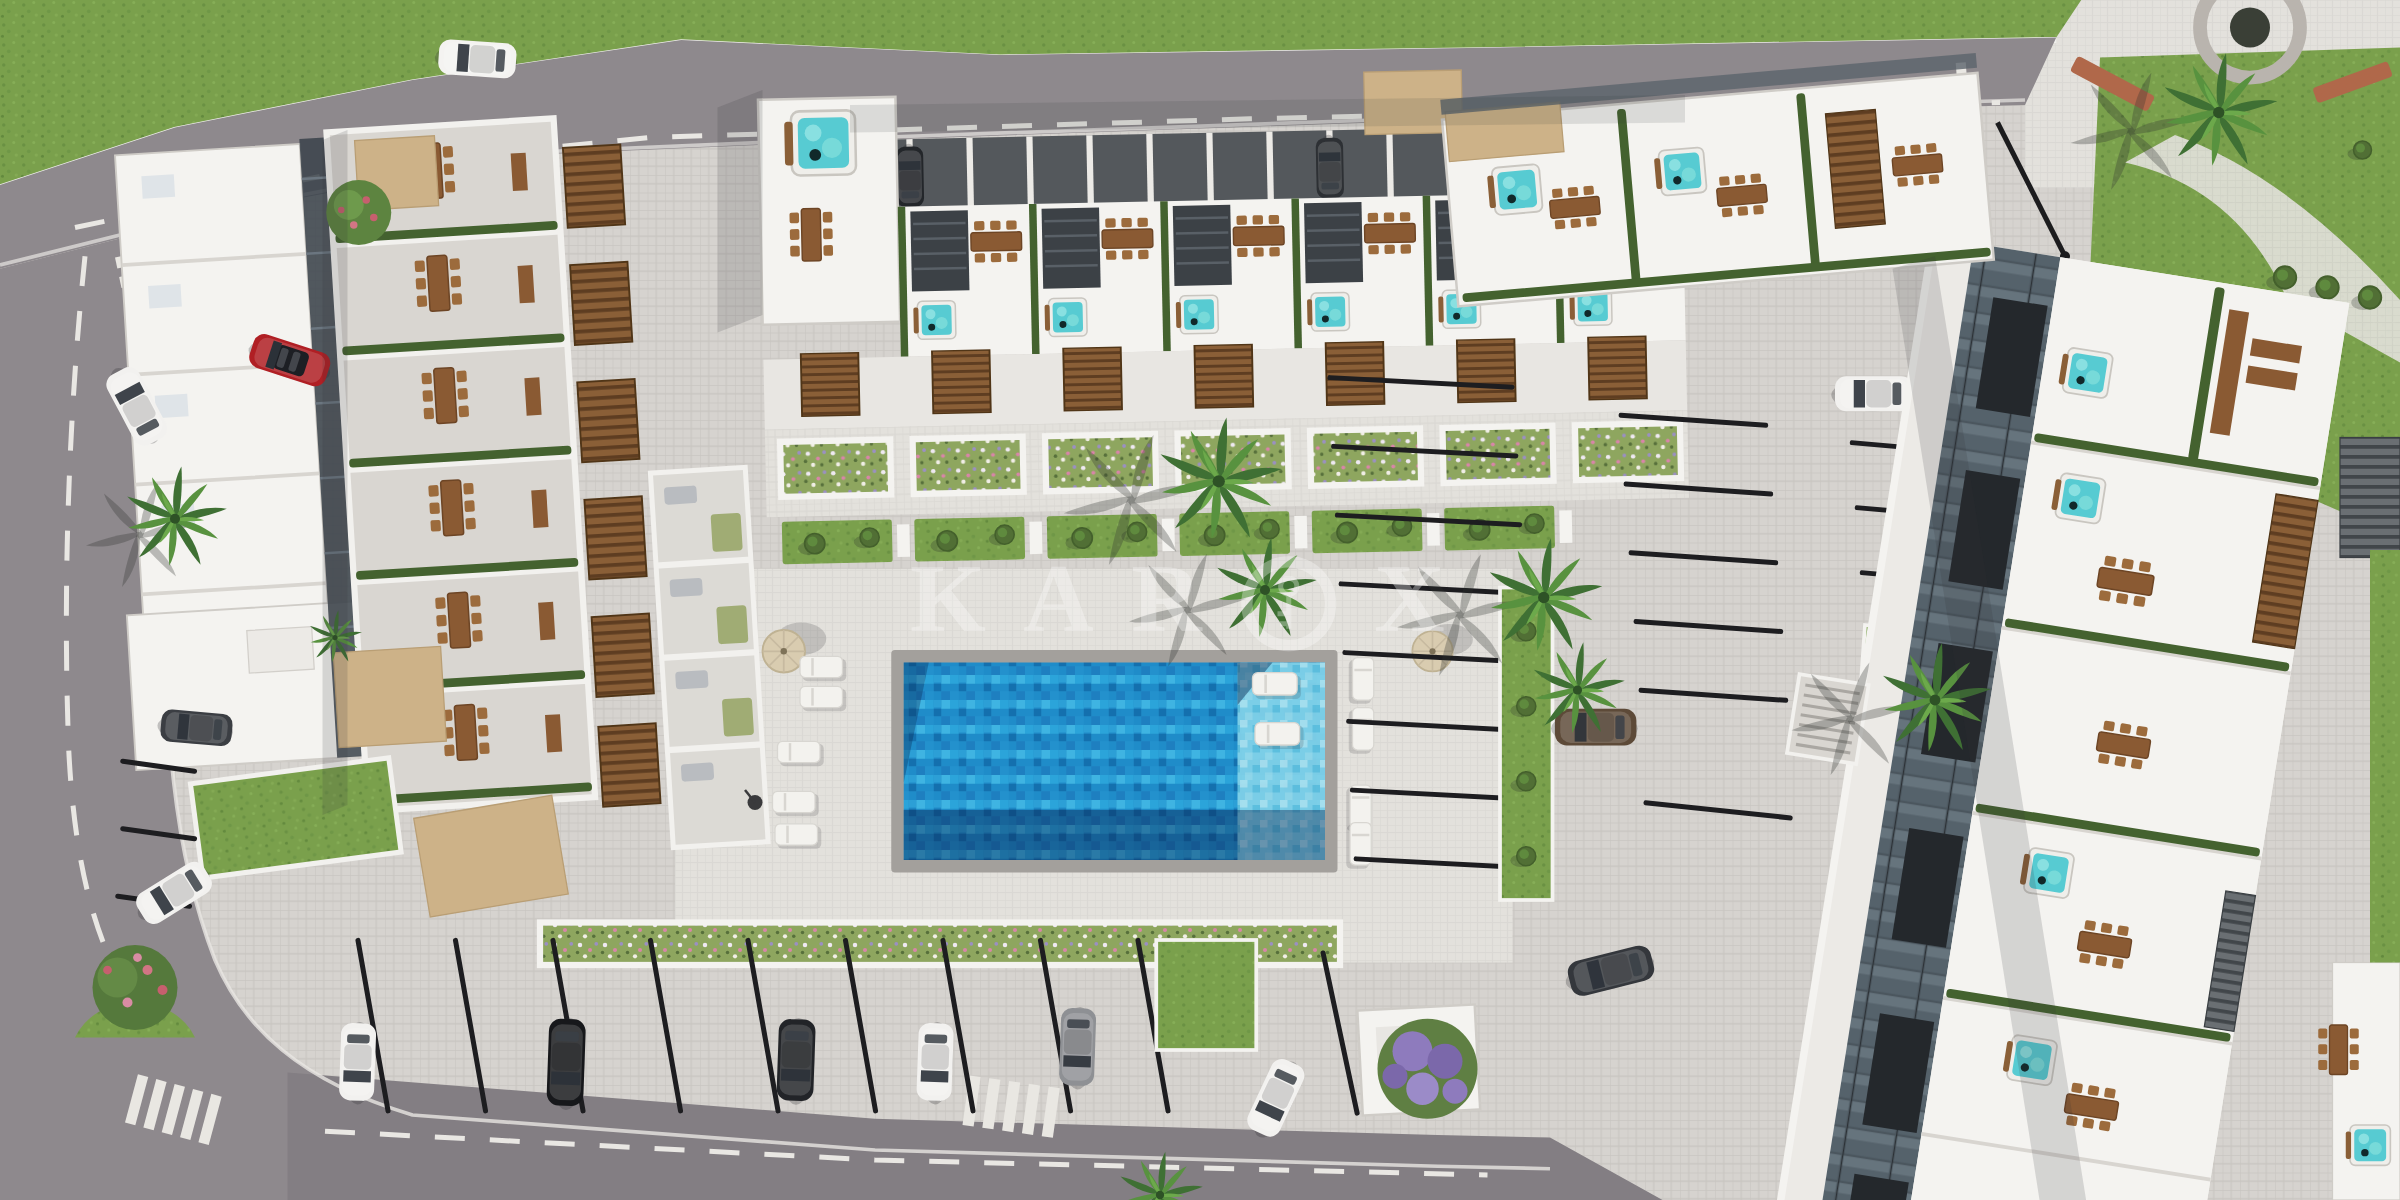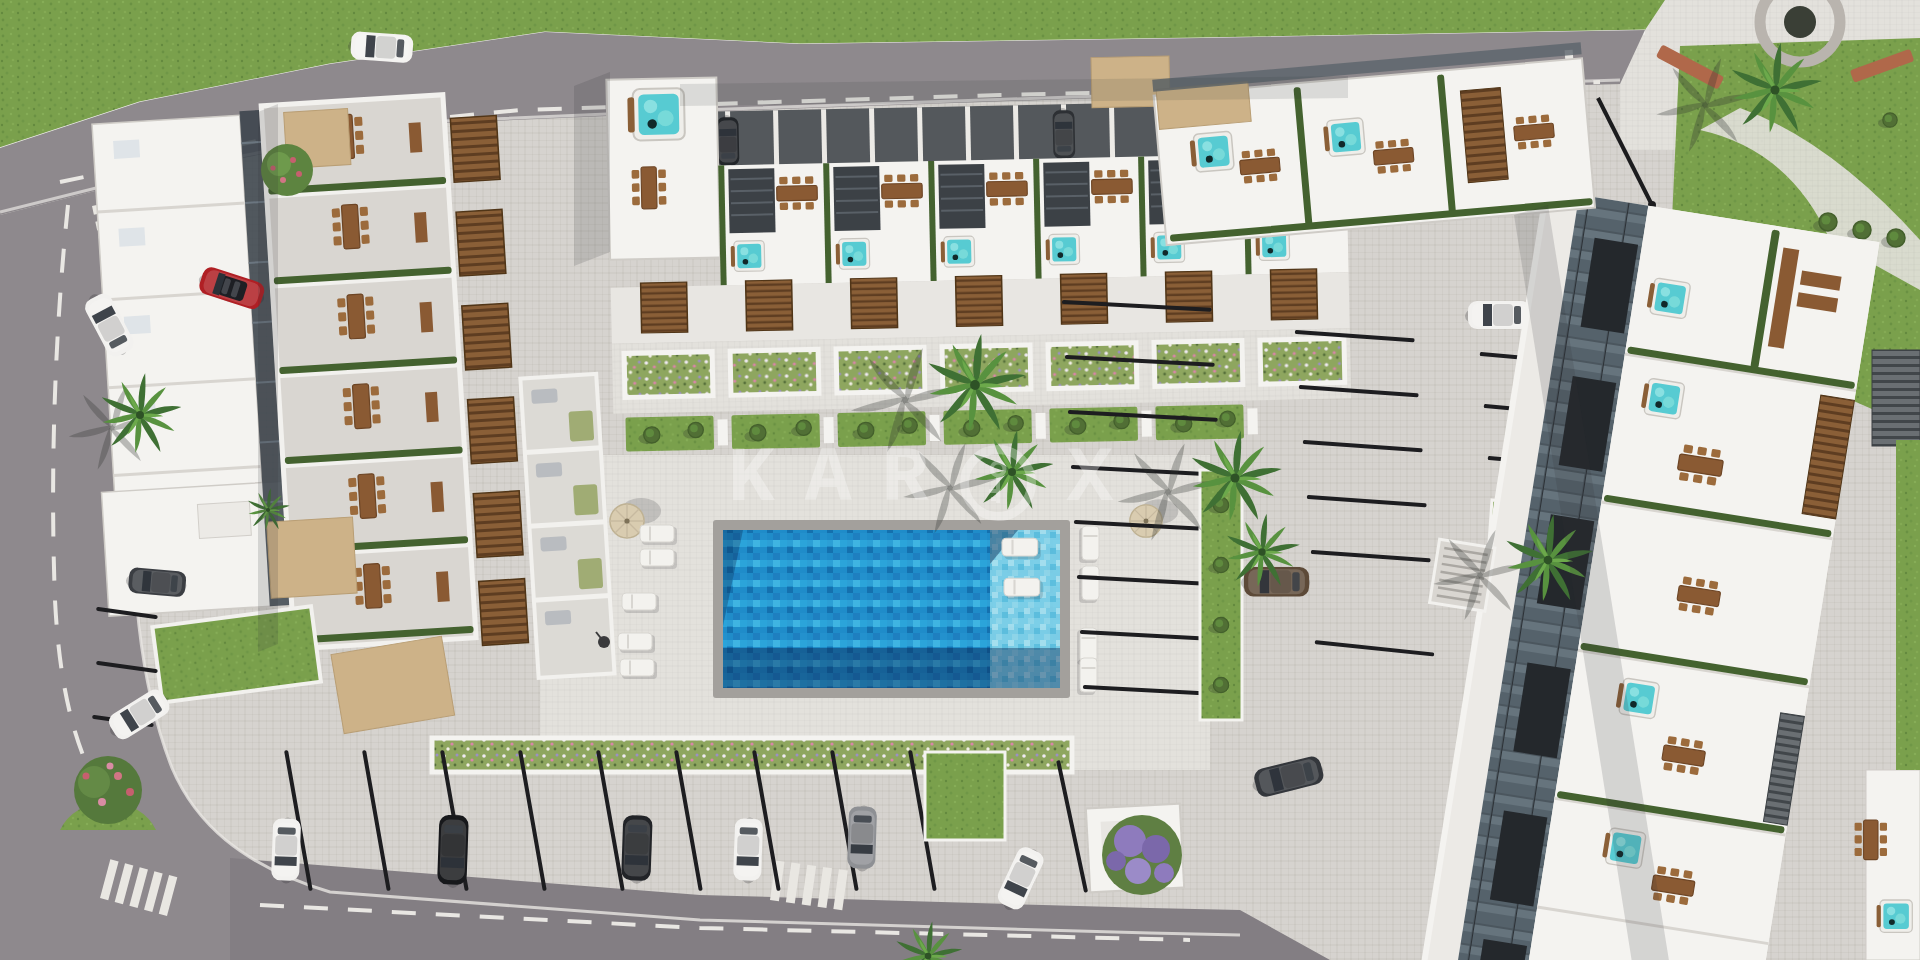--- a/index.html
+++ b/index.html
@@ -4,21 +4,21 @@
 <style>
   :root{
     --grass:#7aa04c; --grass-dark:#6a9143; --road:#8e898d; --road-dark:#837e83;
     --paver:#d6d3cf; --paver-light:#e2e0db; --deck:#e4e2dd; --white-bld:#f4f3f0;
     --water:#1f8cc9; --water-shallow:#7fd0e8; --jacuzzi:#57cbd2;
     --wood:#8a5a33; --wood-light:#9c6b3c; --hedge:#44622f; --stone:#cdb288;
     --glass:#39424a; --pergola-dark:#3c4146; --mark:#ffffff;
   }
   html,body{margin:0;padding:0;background:#222;}
   .stage{position:relative;width:1920px;height:960px;overflow:hidden;
-         font-family:Liberation Mono, monospace;}
+         font-family:Liberation Serif, serif;}
   .stage svg{position:absolute;inset:0;display:block;}
   
   .watermark{position:absolute;left:728px;top:441px;height:84px;display:flex;
              align-items:center;opacity:.32;color:var(--mark);pointer-events:none;
              font-weight:800;font-size:78px;letter-spacing:30px;line-height:1;}
   .watermark .wm-text{transform:translateY(-4px);}
   .watermark .wm-o{position:relative;width:58px;height:58px;border:9px solid var(--mark);
                    border-radius:50%;margin:0 30px 0 2px;flex:0 0 auto;}
   .watermark .wm-o svg{position:absolute;left:50%;top:50%;transform:translate(-50%,-50%);}
 </style>

